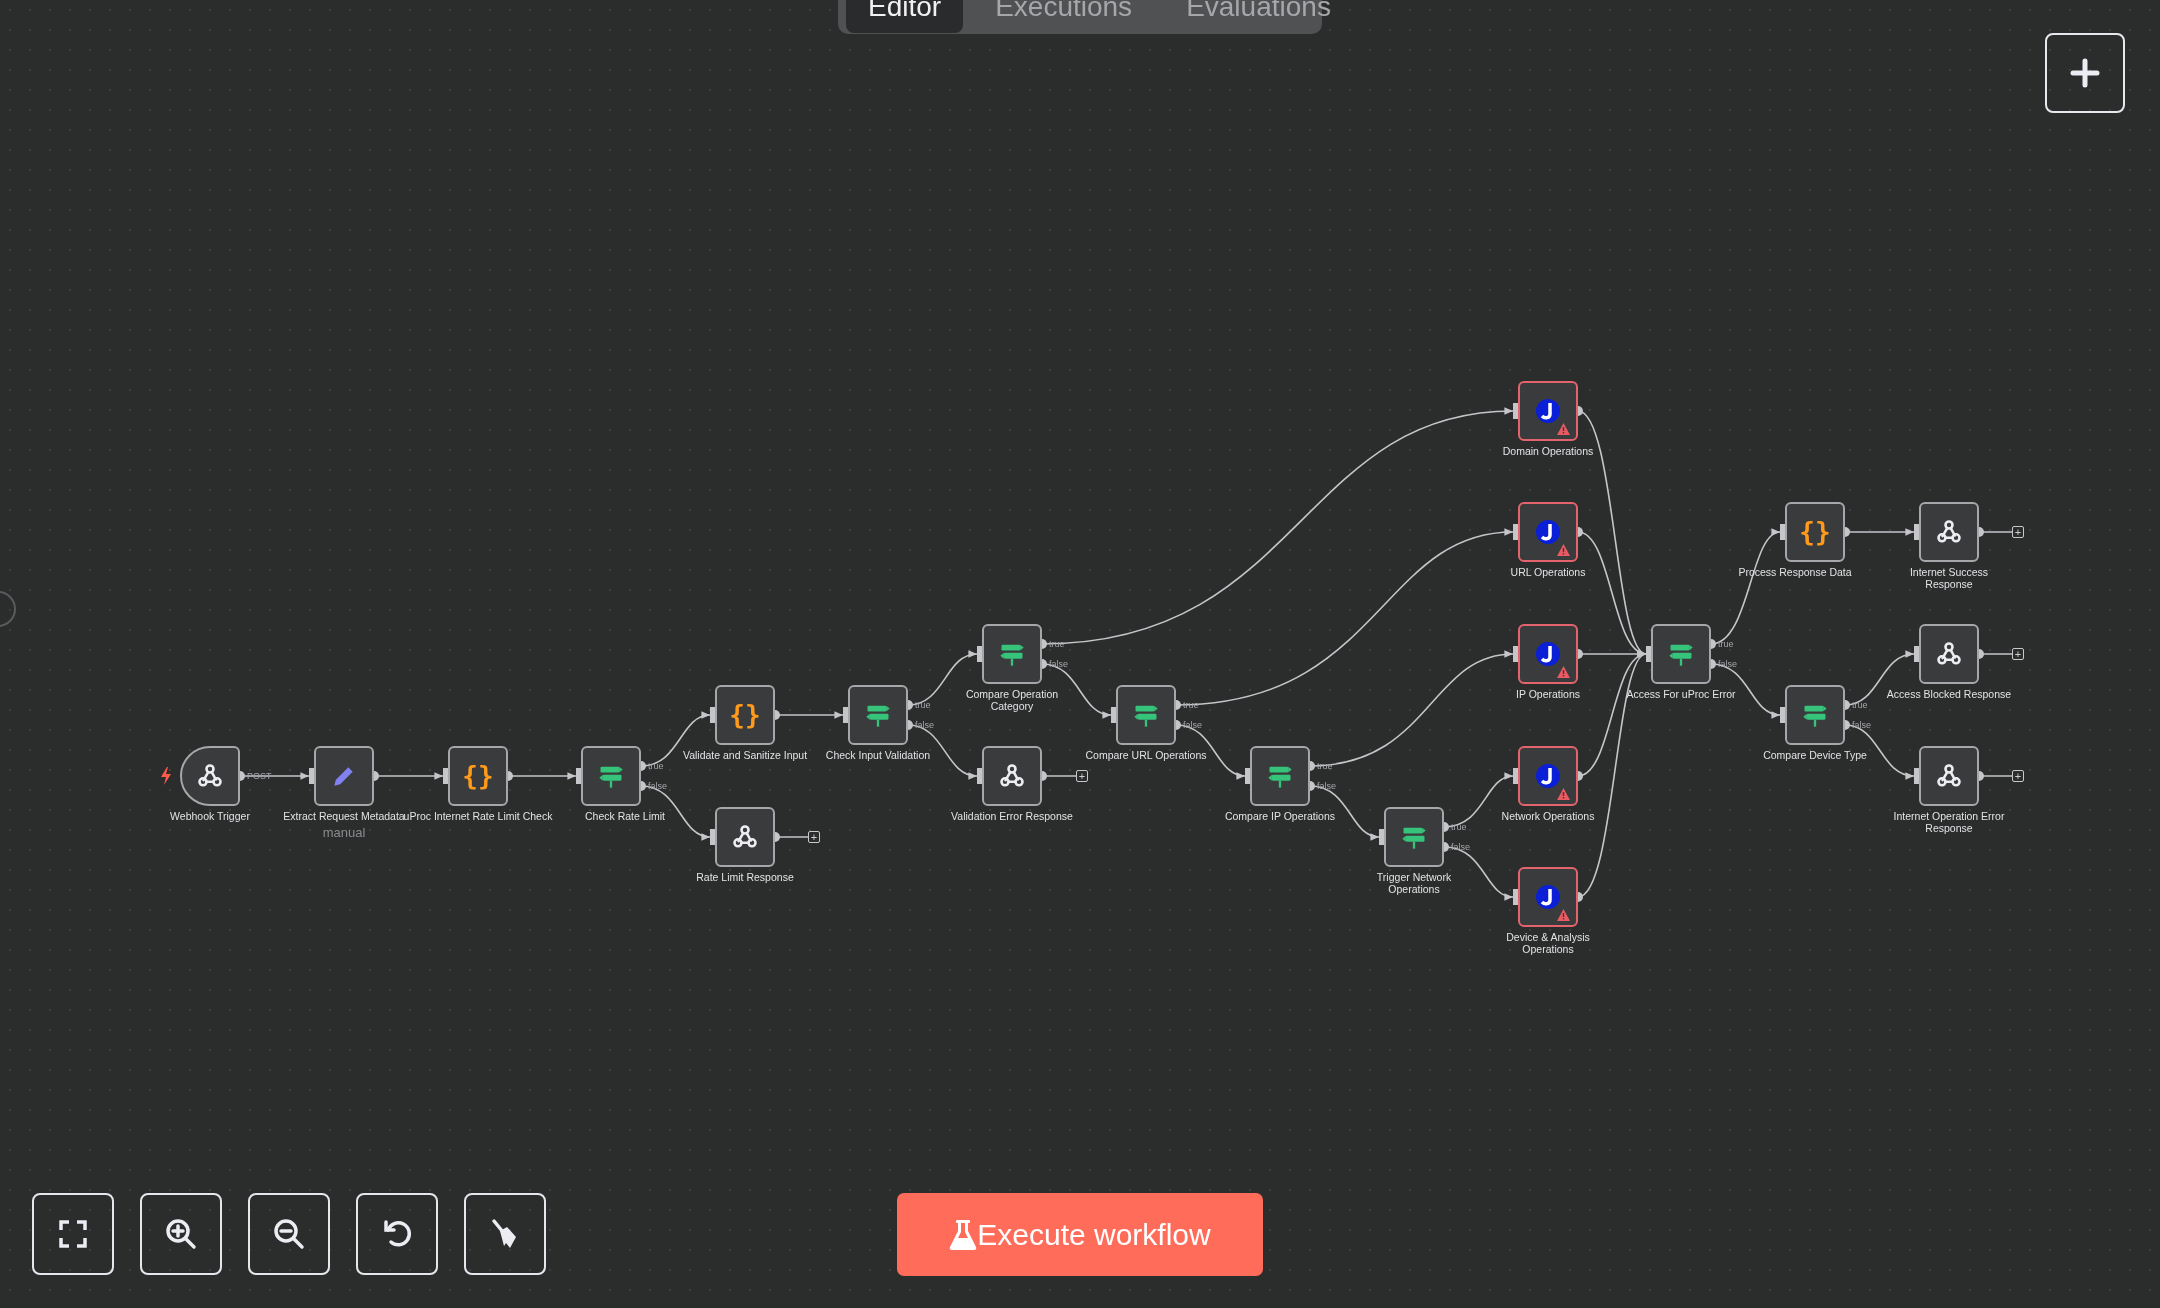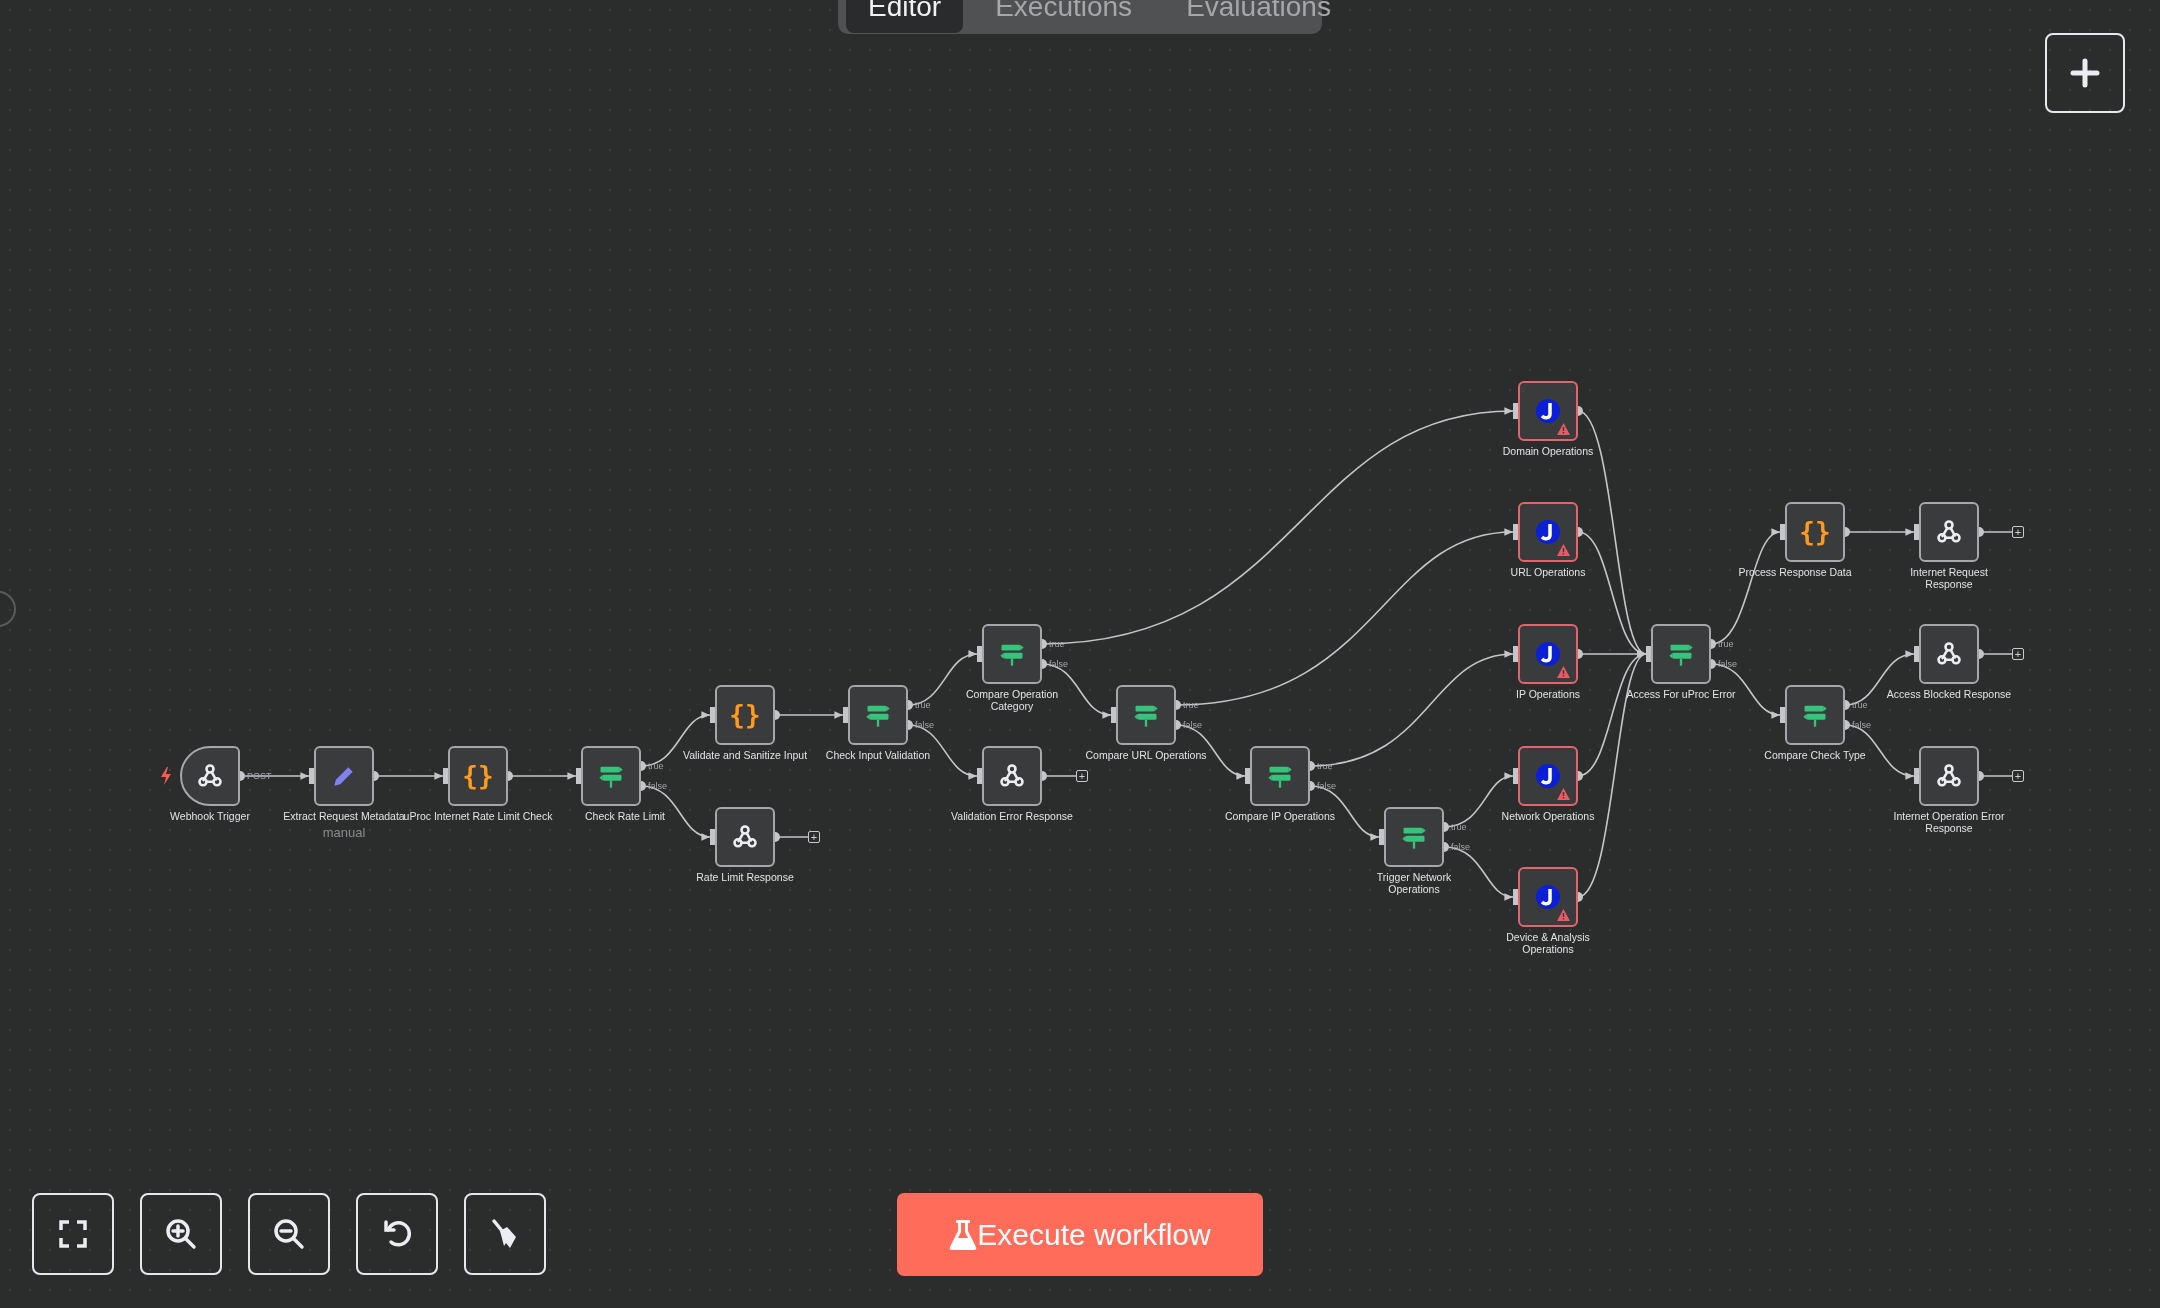--- a/index.html
+++ b/index.html
@@ -419,33 +419,33 @@
 
 <div class="node" style="left:1785px;top:685px">
   <svg width="28" height="28" viewBox="0 0 24 24" fill="#35c47a">
       <rect x="3" y="4" width="16" height="5" rx="1"></rect>
       <path d="M19 4 L22 6.5 L19 9Z"></path>
       <rect x="5" y="11" width="16" height="5" rx="1"></rect>
       <path d="M5 11 L2 13.5 L5 16Z"></path>
       <rect x="11" y="16" width="2" height="6"></rect>
     </svg>
 </div>
-<div class="label" style="left:1735px;top:749px">Compare Check Type</div>
+<div class="label" style="left:1735px;top:749px">Compare Device Type</div>
 
 <div class="node" style="left:1919px;top:502px">
   <svg width="28" height="28" viewBox="0 0 24 24" fill="none" stroke="#eeeef2" stroke-width="2.2" stroke-linecap="round">
       <circle cx="12" cy="6" r="3"></circle>
       <path d="M10.5 8.6 L6.5 15.5"></path>
       <circle cx="6" cy="17" r="3"></circle>
       <path d="M9 17 H15"></path>
       <circle cx="18" cy="17" r="3"></circle>
       <path d="M13.5 8.6 L17 15"></path>
     </svg>
 </div>
-<div class="label" style="left:1899px;top:566px;width:100px">Internet Request Response</div>
+<div class="label" style="left:1899px;top:566px;width:100px">Internet Success Response</div>
 
 <div class="node" style="left:1919px;top:624px">
   <svg width="28" height="28" viewBox="0 0 24 24" fill="none" stroke="#eeeef2" stroke-width="2.2" stroke-linecap="round">
       <circle cx="12" cy="6" r="3"></circle>
       <path d="M10.5 8.6 L6.5 15.5"></path>
       <circle cx="6" cy="17" r="3"></circle>
       <path d="M9 17 H15"></path>
       <circle cx="18" cy="17" r="3"></circle>
       <path d="M13.5 8.6 L17 15"></path>
     </svg>

